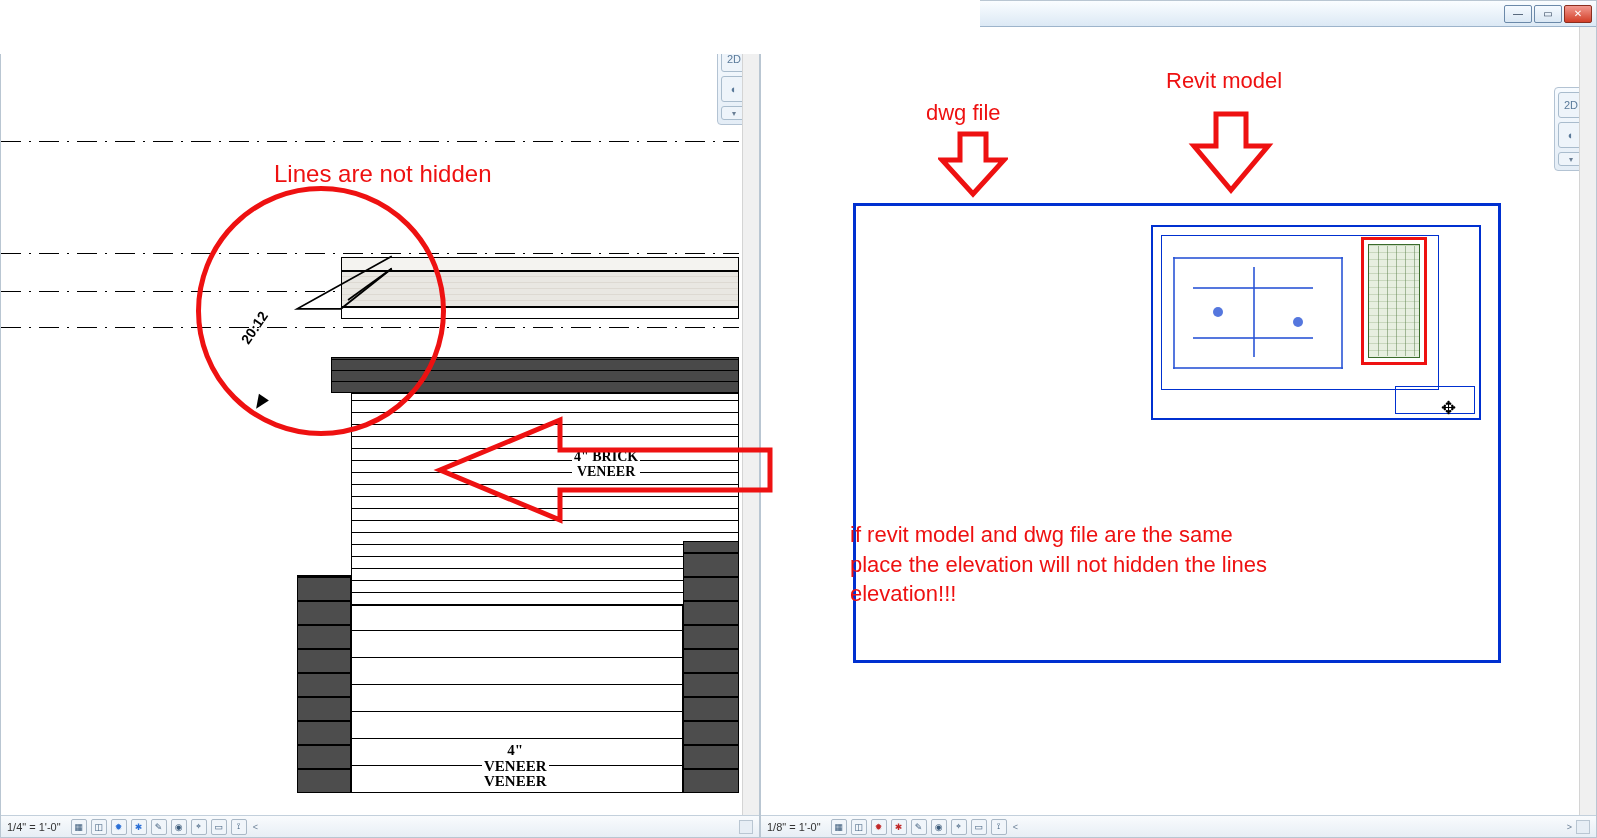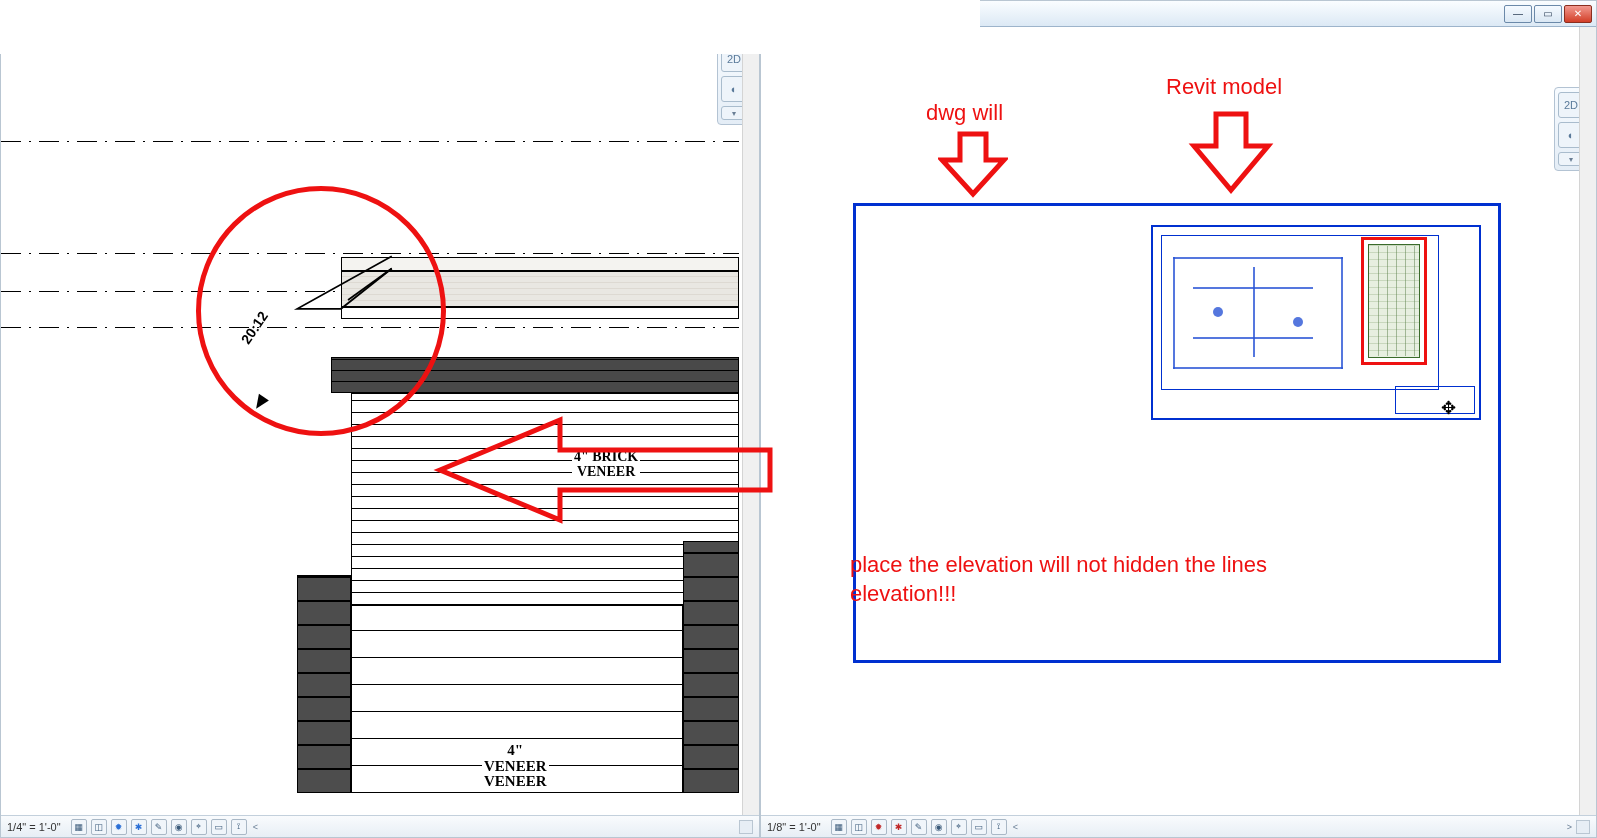--- a/index.html
+++ b/index.html
@@ -225,41 +225,42 @@
       </div>
       <div class="end">
         <span class="chev">&gt;</span>
         <div class="sb-block"></div>
       </div>
     </div>
   </div>
 
   <div class="white-overlay"></div>
 
+  <div class="anno" style="left:274px; top:160px; font-size:24px;">Lines are not hidden</div>
   <div class="circle" style="left:196px; top:186px; width:250px; height:250px;"></div>
 
   <div class="big-left-arrow" style="left:440px; top:420px;">
     <svg width="340" height="120">
       <polygon points="0,50 120,0 120,30 330,30 330,70 120,70 120,100" fill="none" stroke="#e11" stroke-width="5"></polygon>
     </svg>
   </div>
 
-  <div class="anno" style="left:926px; top:100px;">dwg will</div>
-  <div class="anno" style="left:1166px; top:74px;">Revit model</div>
+  <div class="anno" style="left:926px; top:100px;">dwg file</div>
+  <div class="anno" style="left:1166px; top:68px;">Revit model</div>
 
   <div class="down-arrow" style="left:938px; top:130px;">
     <svg width="70" height="70">
         <polygon points="22,4 48,4 48,30 66,30 35,64 4,30 22,30" fill="none" stroke="#e11" stroke-width="5"></polygon>
       </svg>
   </div>
   <div class="down-arrow" style="left:1188px; top:110px;">
     <svg width="86" height="86">
         <polygon points="28,4 58,4 58,36 80,36 43,80 6,36 28,36" fill="none" stroke="#e11" stroke-width="5"></polygon>
       </svg>
   </div>
 
   <div class="anno" style="left:850px; top:520px; line-height:1.35;">
-    <br>
+    <span>if revit model and dwg file are the same</span><br>
     <span>place the elevation will not hidden the lines</span><br>
     <span>elevation!!!</span>
   </div>
 
 </div>
 
 </body></html>

